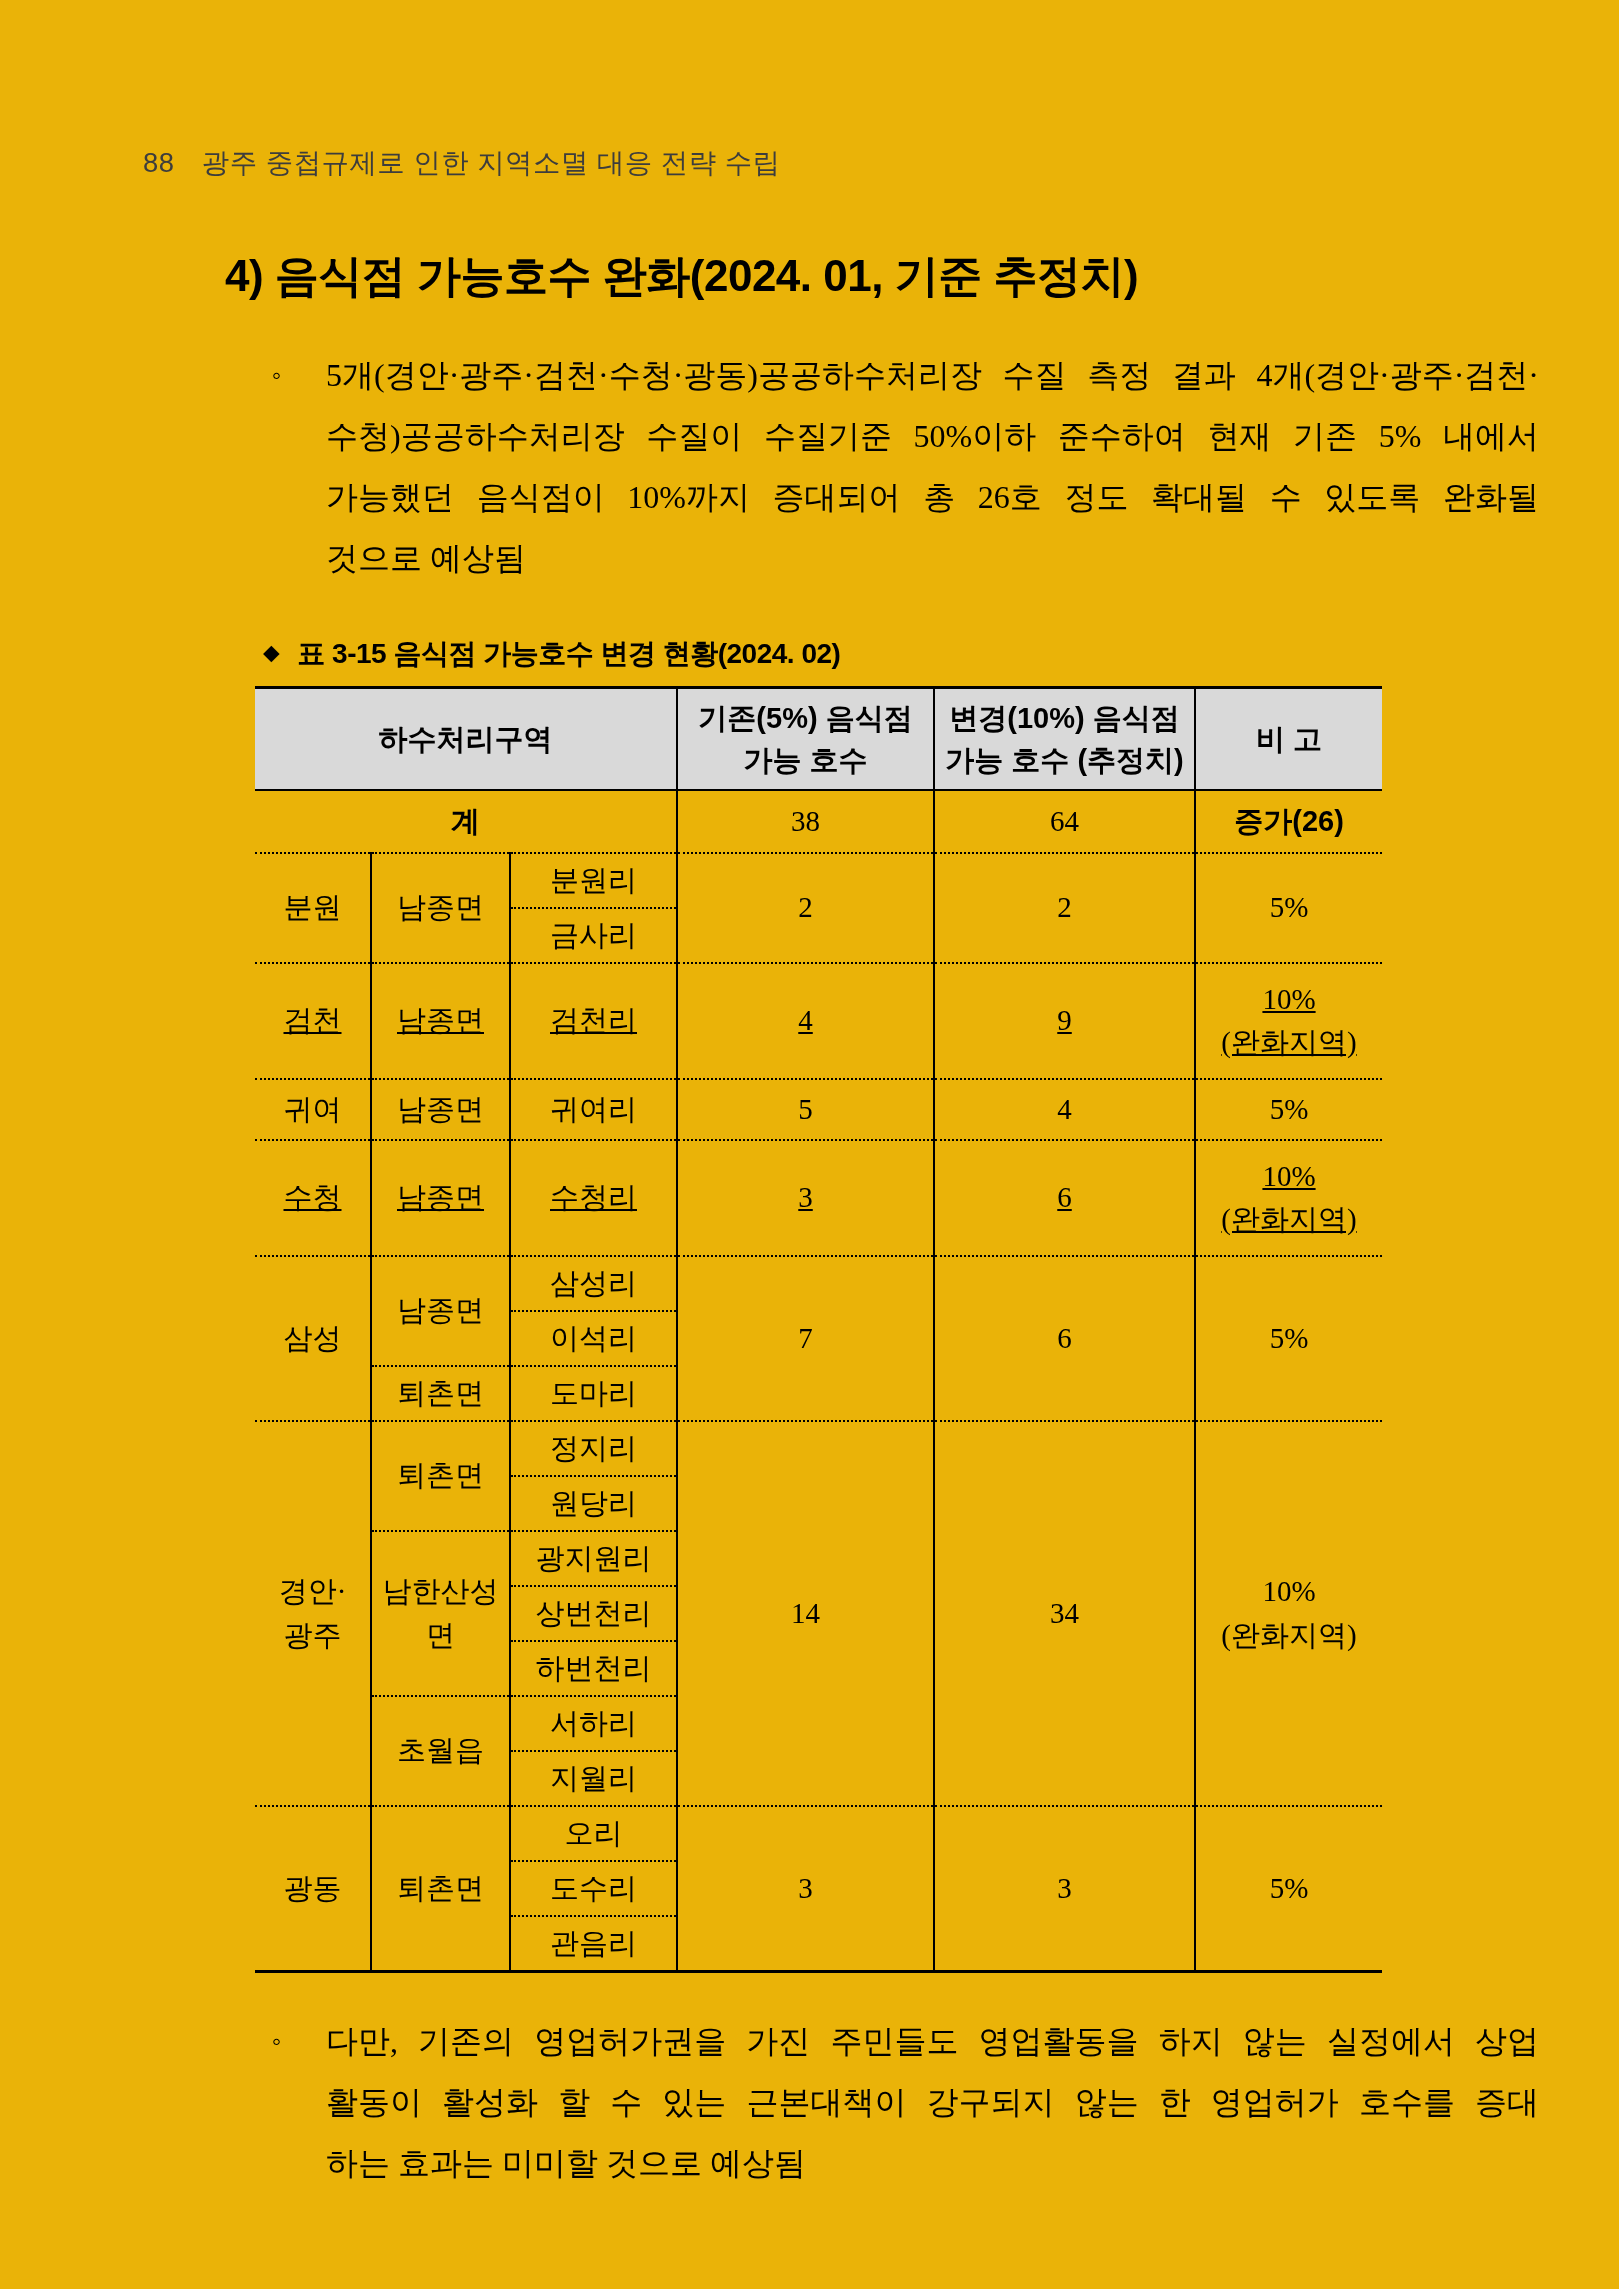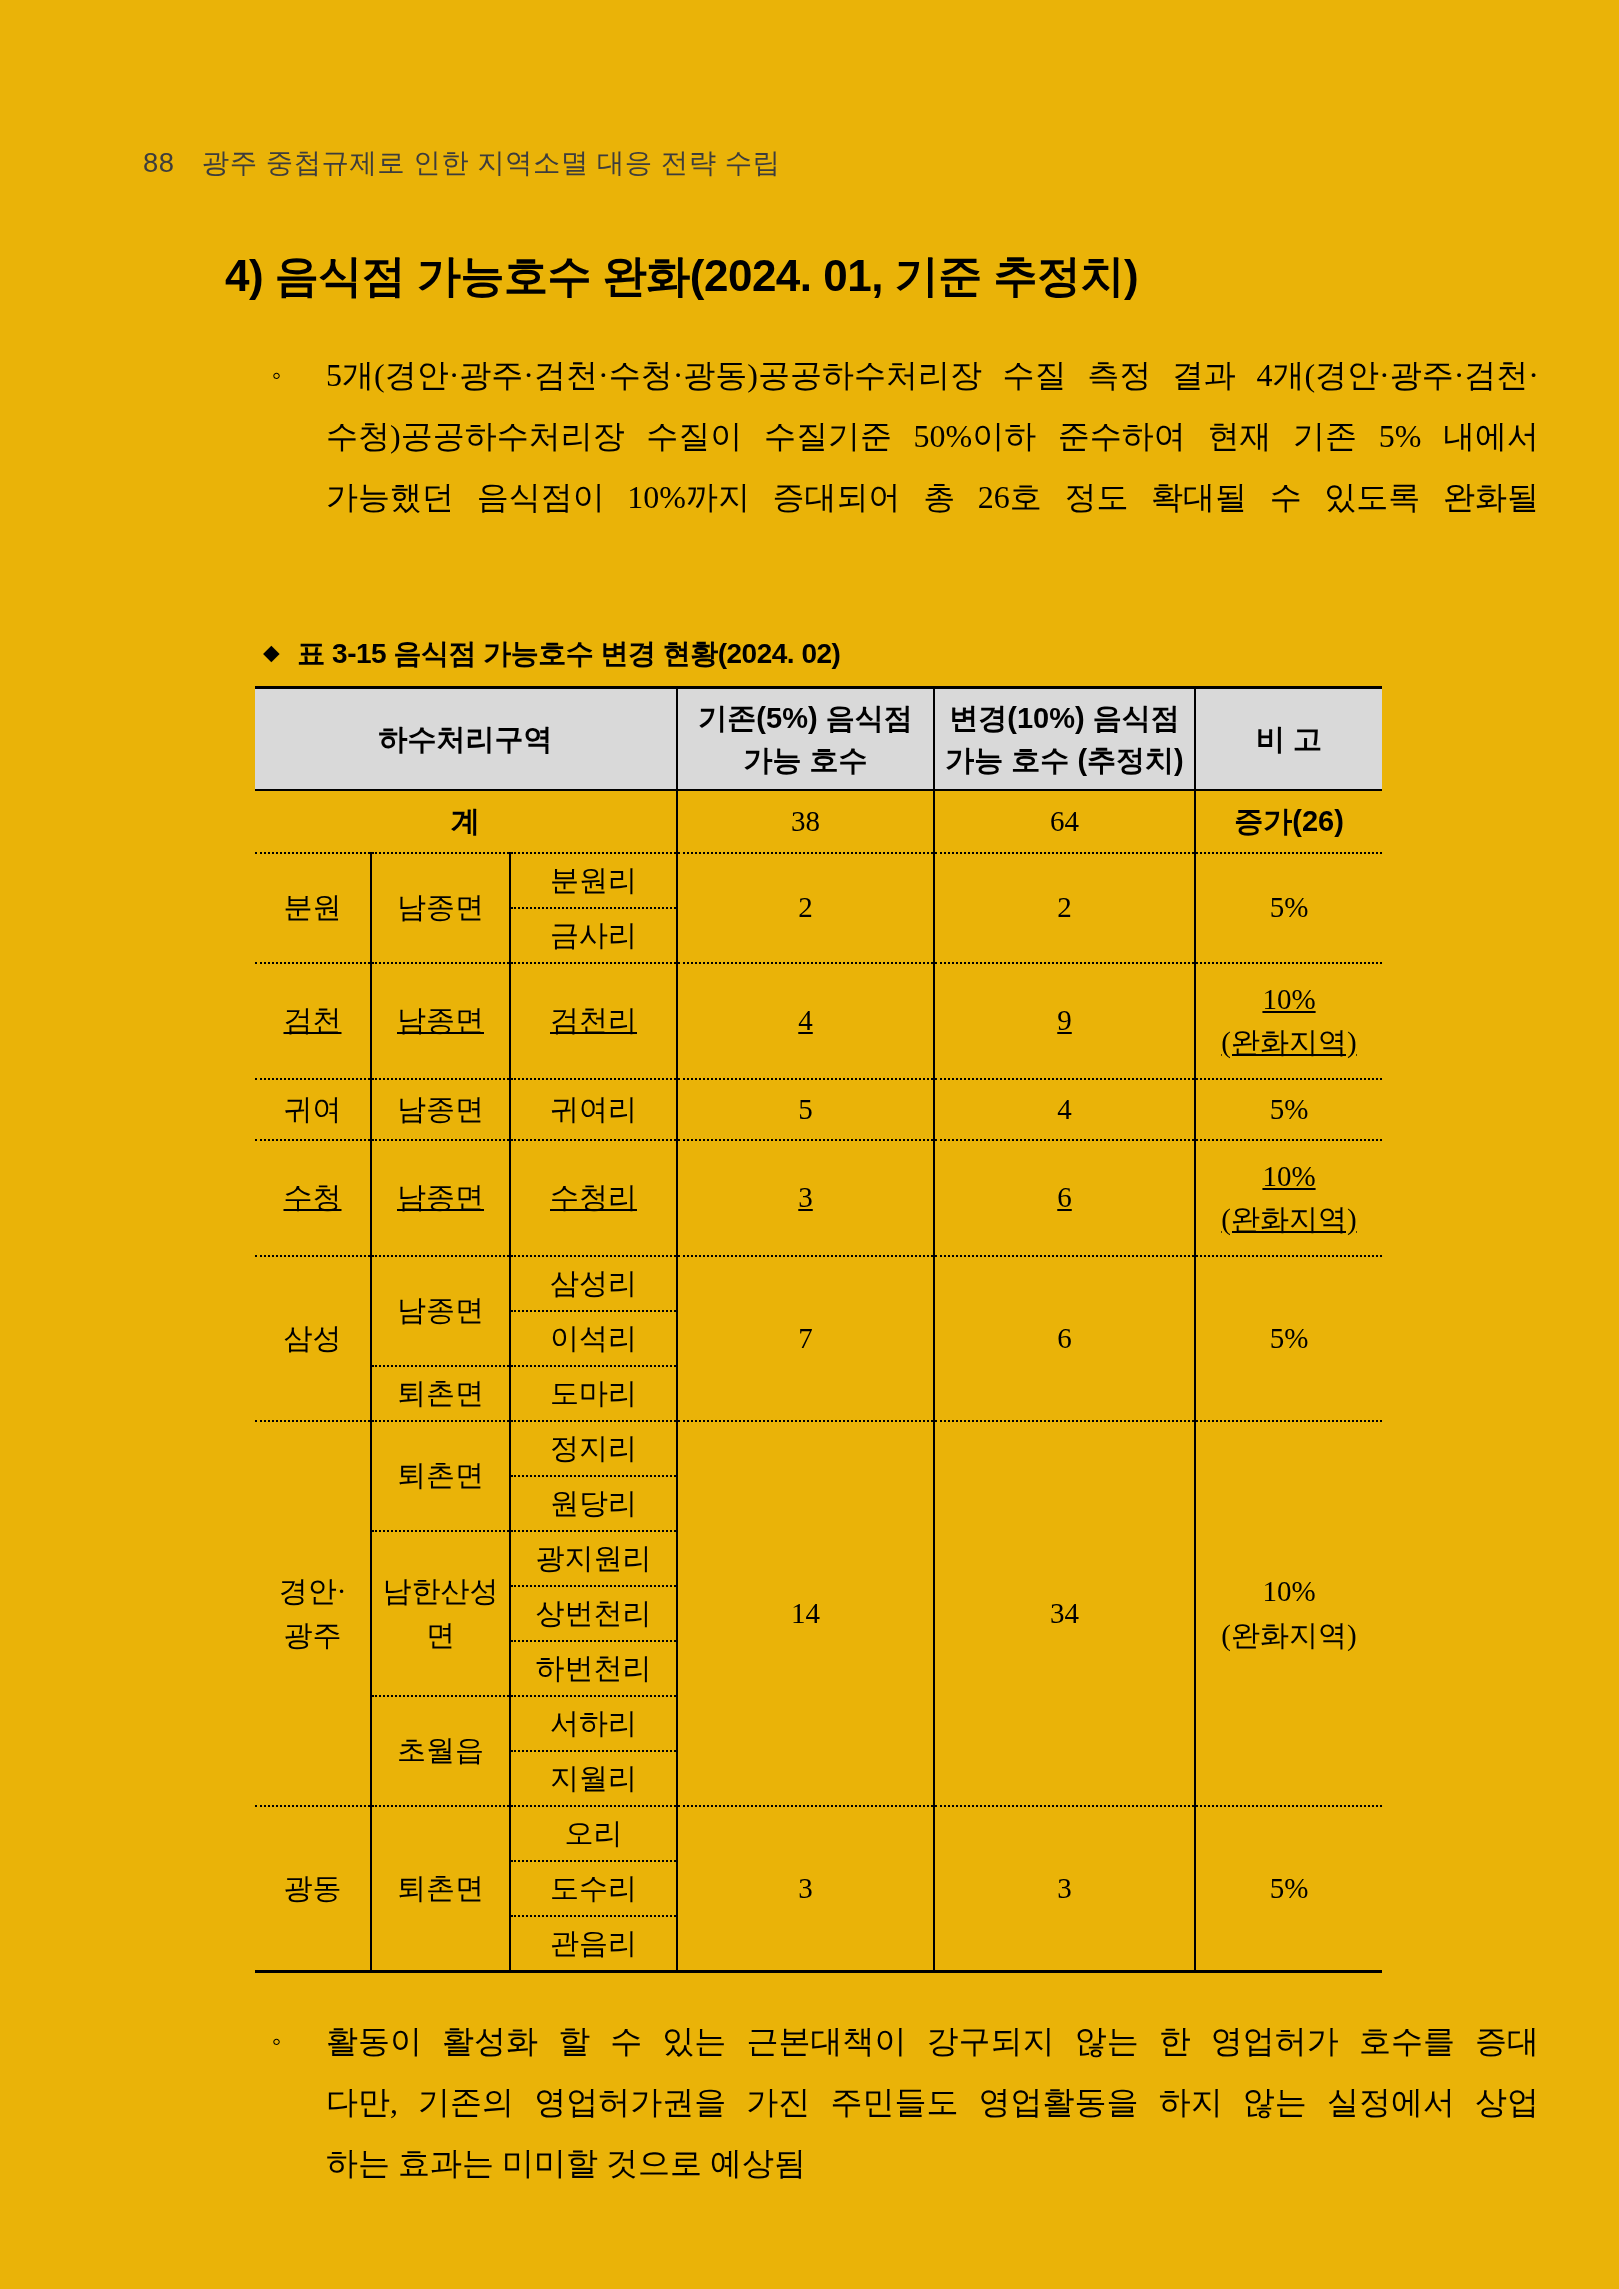--- a/index.html
+++ b/index.html
@@ -136,20 +136,21 @@
   </div>
 
   <h2 class="sec-title">4) 음식점 가능호수 완화(2024. 01, 기준 추정치)</h2>
 
   <div class="bullet" id="bullet1">
     <span class="marker">◦</span>
     <div class="blines">
       <div class="jline">5개(경안·광주·검천·수청·광동)공공하수처리장 수질 측정 결과 4개(경안·광주·검천·</div>
       <div class="jline">수청)공공하수처리장 수질이 수질기준 50%이하 준수하여 현재 기존 5% 내에서</div>
       <div class="jline">가능했던 음식점이 10%까지 증대되어 총 26호 정도 확대될 수 있도록 완화될</div>
+      <div class="jline last">것으로 예상됨</div>
     </div>
   </div>
 
   <div class="caption">
     <span class="cap-marker">◆</span>
     <span class="cap-text">표 3-15 음식점 가능호수 변경 현황(2024. 02)</span>
   </div>
 
   <table class="dt">
     <colgroup>
@@ -277,20 +278,20 @@
       </tr>
       <tr class="sub">
         <td class="vl dot">관음리</td>
       </tr>
     </tbody>
   </table>
 
   <div class="bullet" id="bullet2">
     <span class="marker">◦</span>
     <div class="blines">
+      <div class="jline">다만, 기존의 영업허가권을 가진 주민들도 영업활동을 하지 않는 실정에서 상업</div>
       <div class="jline">활동이 활성화 할 수 있는 근본대책이 강구되지 않는 한 영업허가 호수를 증대</div>
-      <div class="jline">다만, 기존의 영업허가권을 가진 주민들도 영업활동을 하지 않는 실정에서 상업</div>
       <div class="jline last">하는 효과는 미미할 것으로 예상됨</div>
     </div>
   </div>
 
 </div>
 
 
 </body></html>

